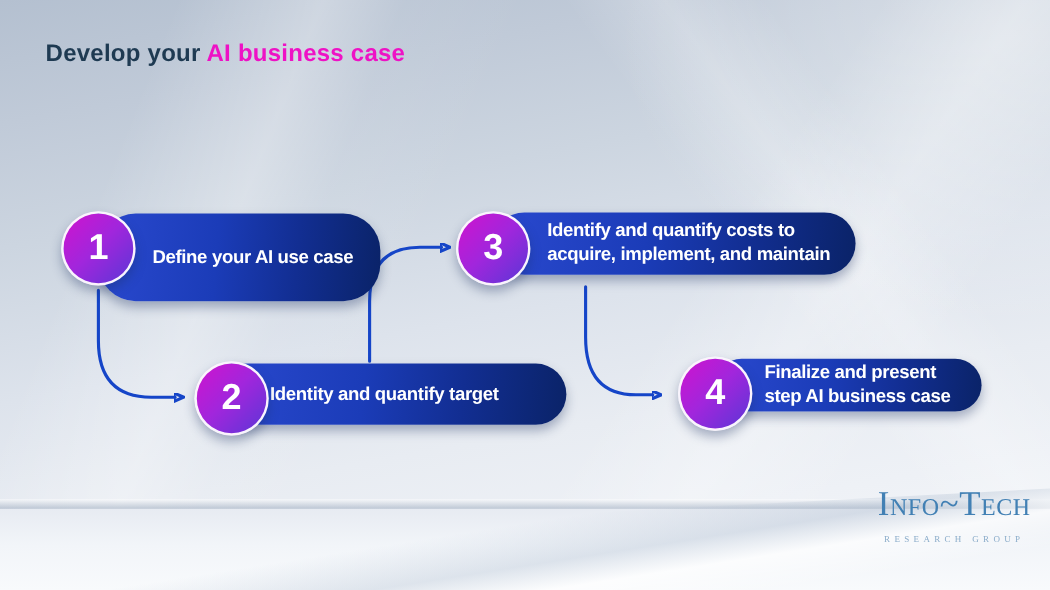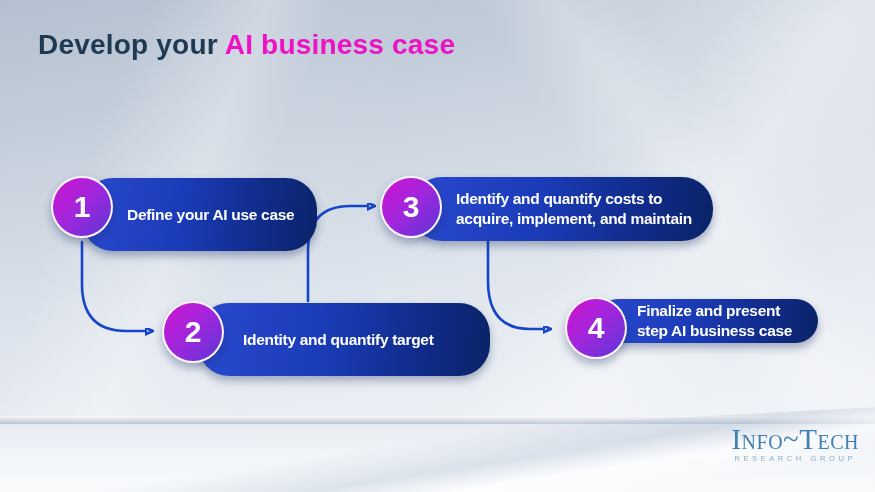--- a/index.html
+++ b/index.html
@@ -48,21 +48,21 @@
     background:linear-gradient(180deg,#e7ebf2 0%,#f2f5f9 45%,#f8fafc 100%);
   }
   .floor-streak{
     left:-60px;top:430px;width:1000px;height:90px;
     background:linear-gradient(174deg,transparent 30%,rgba(173,188,207,0.35) 48%,rgba(255,255,255,0.7) 60%,transparent 75%);
     transform:rotate(-3deg);
   }
   
   .title{
     position:absolute;left:38px;top:26px;
-    font-size:28px;line-height:38px;font-weight:700;letter-spacing:.2px;
+    font-size:20px;line-height:38px;font-weight:700;letter-spacing:.2px;
     color:#1e3a52;
   }
   .title .hl{color:#ee12c5;}
   
   .arrows{position:absolute;left:0;top:0;}
   .arrows path{stroke:#1545c8;stroke-width:2.6;fill:none;stroke-linecap:round;}
   
   .step{position:absolute;left:0;top:0;width:0;height:0;}
   .pill{
     position:absolute;
@@ -82,37 +82,37 @@
     border:2px solid rgba(255,255,255,0.95);
     box-sizing:border-box;
     display:flex;align-items:center;justify-content:center;
     box-shadow:0 5px 9px rgba(25,45,95,0.35);
   }
   .badge .num{color:#fff;font-size:30px;font-weight:700;}
   
   .s1 .badge{left:51px;top:176px;}
   .s1 .pill{left:82px;top:178px;width:235px;height:73px;}
   .s2 .badge{left:162px;top:301px;}
-  .s2 .pill{left:198px;top:303px;width:292px;height:73px;}
+  .s2 .pill{left:180px;top:303px;width:292px;height:51px;}
   .s3 .badge{left:380px;top:176px;}
-  .s3 .pill{left:411px;top:177px;width:302px;height:64px;}
+  .s3 .pill{left:411px;top:177px;width:302px;height:52px;}
   .s4 .badge{left:565px;top:297px;}
   .s4 .pill{left:596px;top:299px;width:222px;height:44px;}
   .s4 .pill-text{padding-left:41px;}
   
-  .logo{position:absolute;right:16px;top:425px;text-align:center;}
+  .logo{position:absolute;right:16px;top:406px;text-align:center;}
   .logo-main{
     font-family:"Liberation Serif", serif;
     font-variant:small-caps;
     font-size:29px;line-height:28px;letter-spacing:0.5px;
     color:#4280b4;
   }
   .logo-sub{
-    font-size:7.5px;letter-spacing:3.6px;color:#8cadca;margin-top:1px;
-    font-family:Liberation Sans, sans-serif;
+    font-size:7.5px;letter-spacing:3.6px;color:#8cadca;margin-top:11px;
+    font-family:Liberation Serif, serif;
   }
 </style>
 </head>
 <body>
 
 <div class="canvas">
 
   <div class="streak streak-tl"></div>
   <div class="streak ray-a"></div>
   <div class="streak ray-b"></div>

